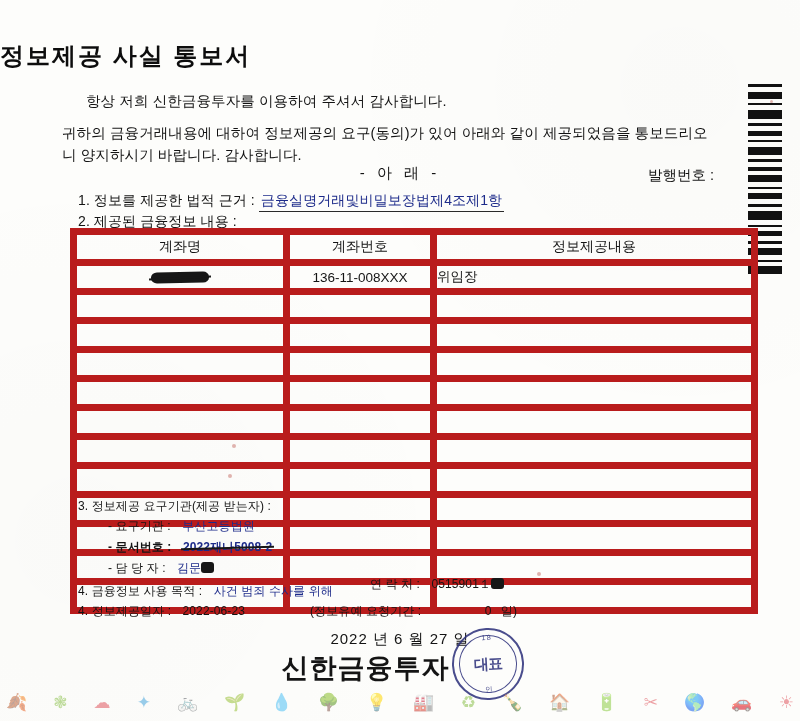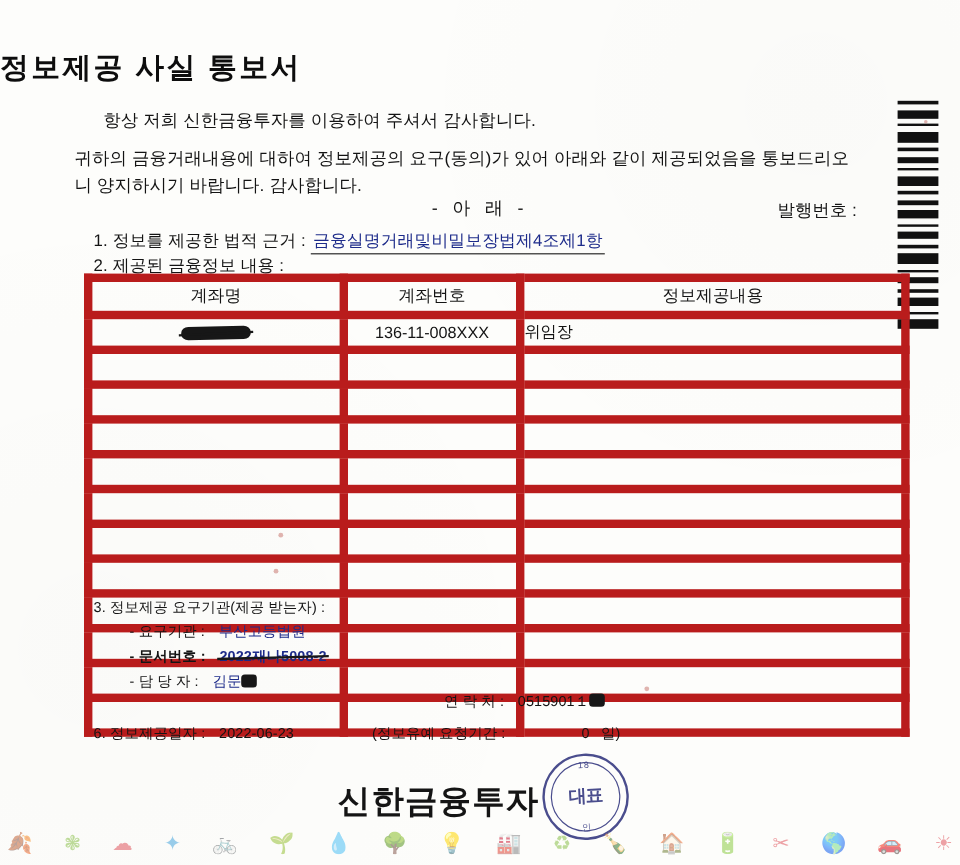--- a/index.html
+++ b/index.html
@@ -402,32 +402,37 @@
   <div class="sec s3c">
     <span>- 담 당 자 :</span>
     <span class="val">김문</span><span class="redacted-sm"></span>
   </div>
 
   <div class="sec scon">
     <span>연 락 처 :</span>
     <span class="val-dark">0515901１</span><span class="redacted-sm"></span>
   </div>
 
+  <div class="sec s4">
+    <span>4. 금융정보 사용 목적 :</span>
+    <span class="val">사건 범죄 수사를 위해</span>
+  </div>
 
   <div class="sec s5">
-    <span>6. 정보제공일자 :</span>
+    <span>4. 정보제공일자 :</span>
     <span class="val-dark">2022-06-23</span>
   </div>
 
   <div class="sec s5b">
     <span>(정보유예 요청기간 :</span>
     <span style="margin-left:60px">0</span>
     <span style="margin-left:6px">일)</span>
   </div>
 
+  <div class="date-line">2022 년    6 월   27 일</div>
   <div class="company">신한금융투자</div>
 
   <div class="seal">
     <div class="seal-top">18</div>
     <div class="seal-inner">대표</div>
     <div class="seal-bottom">인</div>
   </div>
 
   <div class="speck" style="top:444px;left:232px;width:4px;height:4px;"></div>
   <div class="speck" style="top:474px;left:228px;width:4px;height:4px;"></div>

